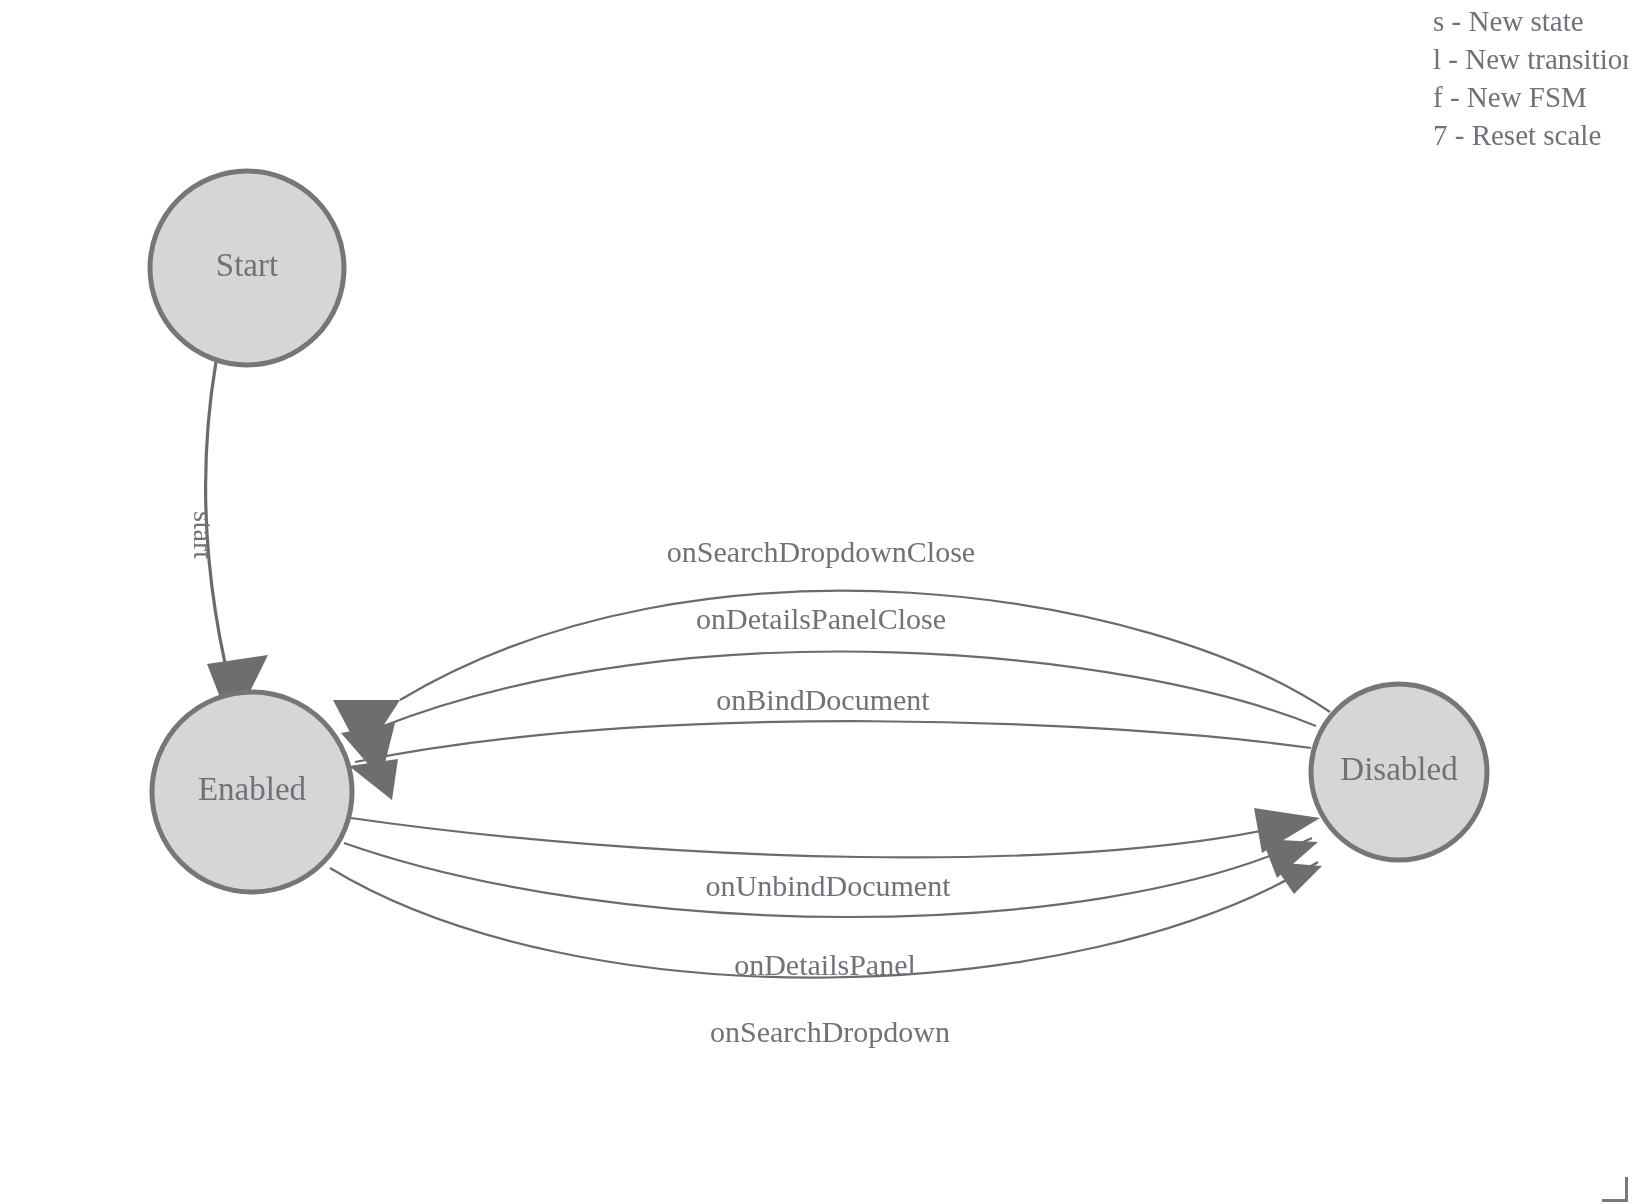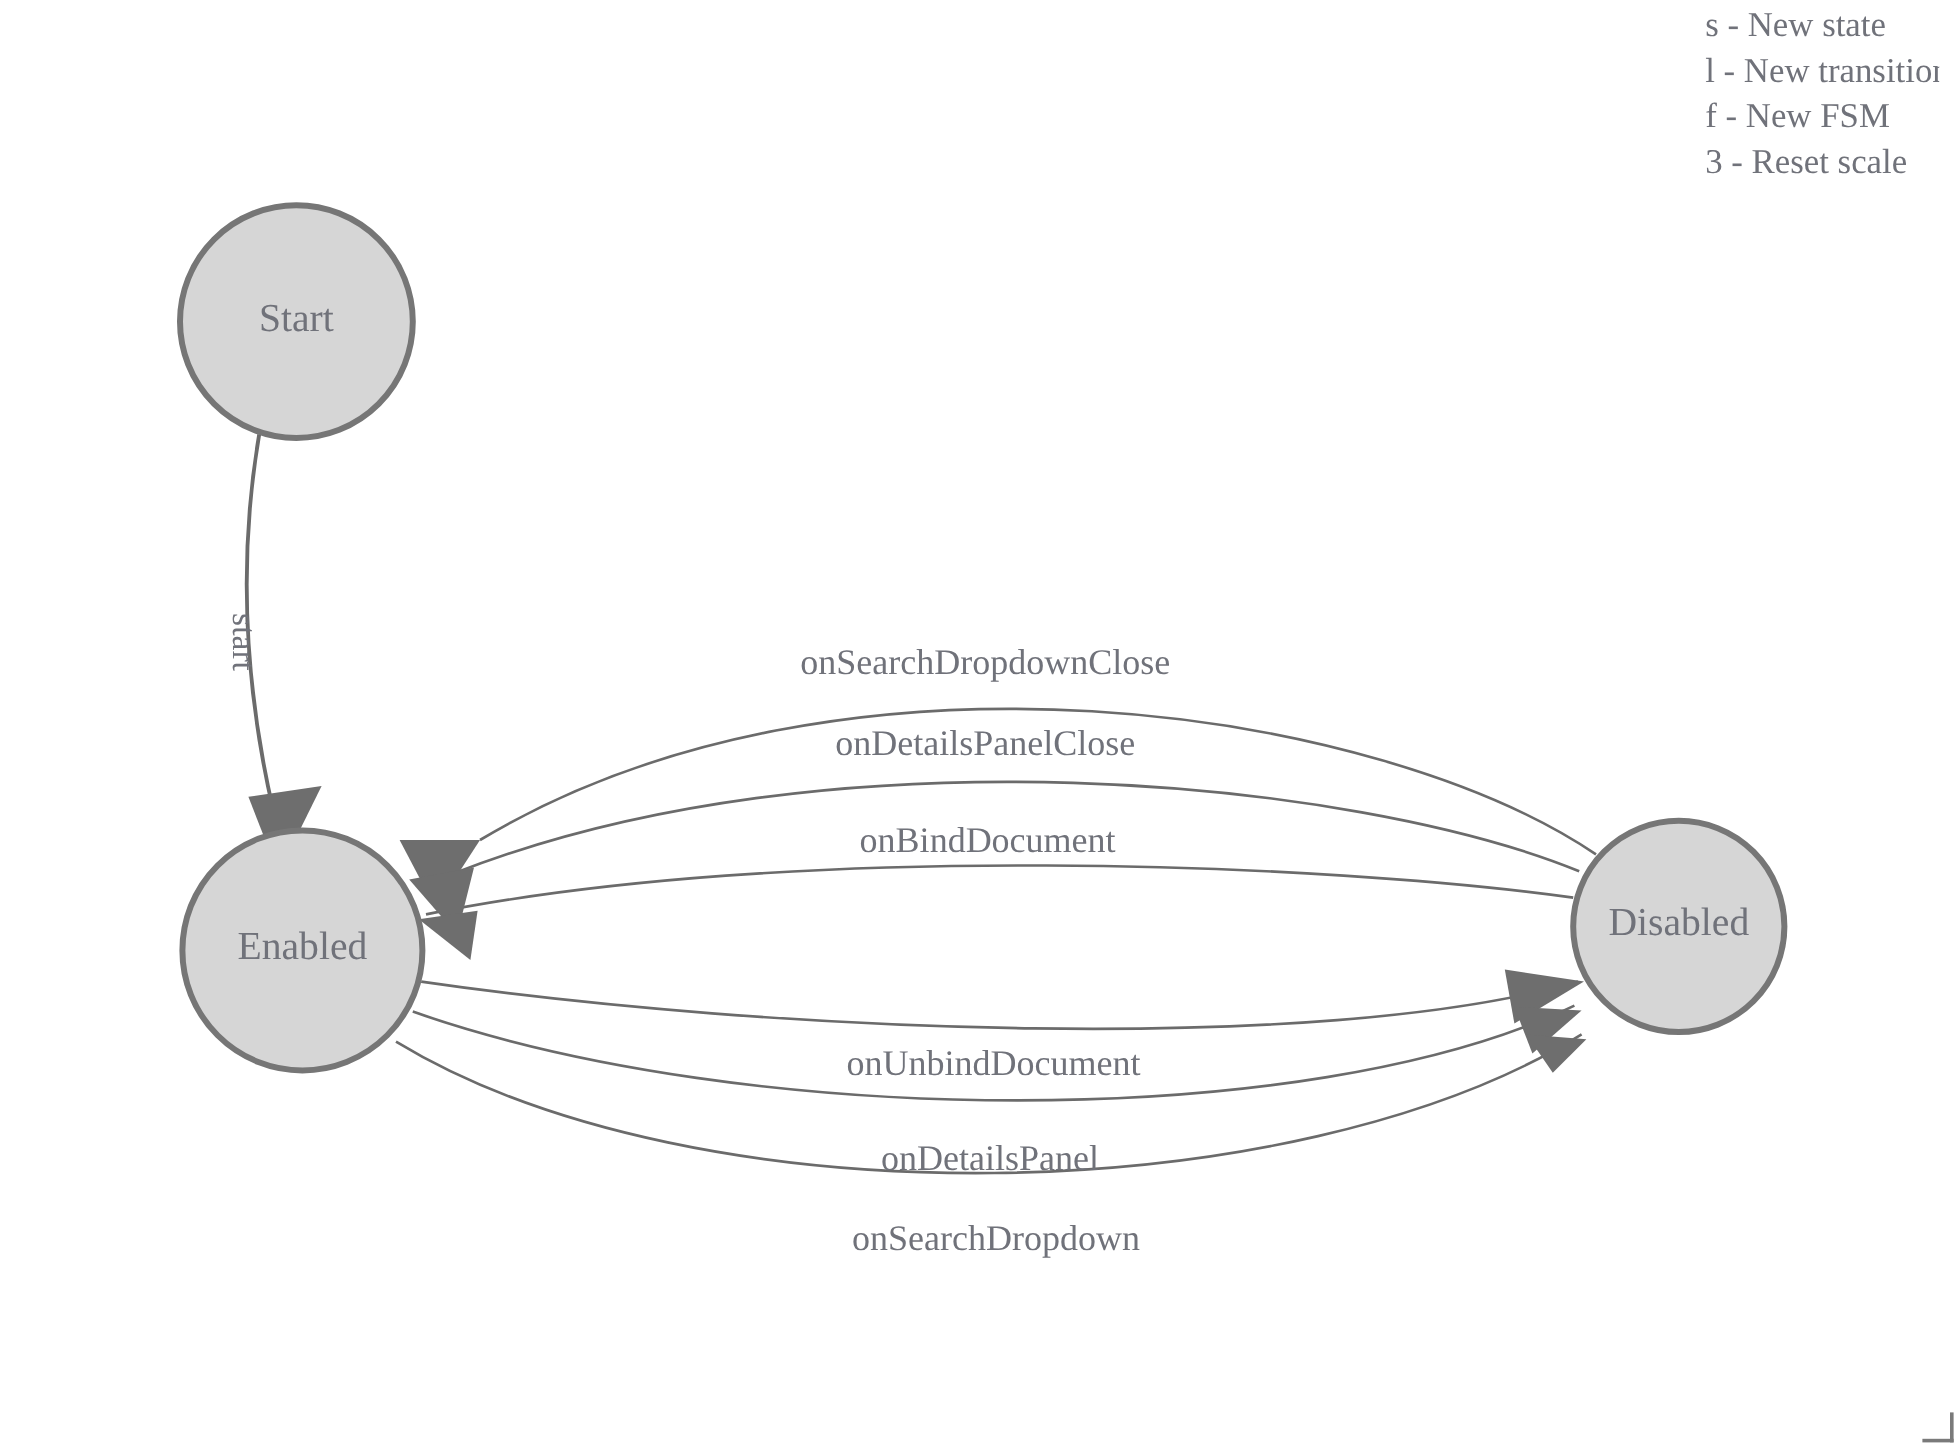--- a/index.html
+++ b/index.html
@@ -58,21 +58,21 @@
   }
   .edge-label-rot {
     fill: #70727a;
     font-family: "Liberation Serif", "DejaVu Serif", serif;
     font-size: 28px;
     text-anchor: middle;
     dominant-baseline: alphabetic;
   }
   .help-overlay {
     position: absolute;
-    right: 16px;
+    right: 4px;
     top: 0;
     width: 205px;
     padding-top: 2px;
     overflow: hidden;
     white-space: nowrap;
   }
   .help-line {
     font-family: "Liberation Serif", "DejaVu Serif", serif;
     font-size: 29px;
     line-height: 38px;
@@ -146,19 +146,19 @@
   <text class="edge-label" x="830" y="1042">onSearchDropdown</text>
 
   <text class="edge-label-rot" x="194" y="535" transform="rotate(90 194 535)">start</text>
 
 </svg>
 
 <div class="help-overlay">
   <div class="help-line">s - New state</div>
   <div class="help-line">l - New transition</div>
   <div class="help-line">f - New FSM</div>
-  <div class="help-line">3 - Reset scale</div>
+  <div class="help-line">7 - Reset scale</div>
 </div>
 
 <div class="resize-grip">
   <div class="gv"></div>
   <div class="gh"></div>
 </div>
 
 </body></html>

